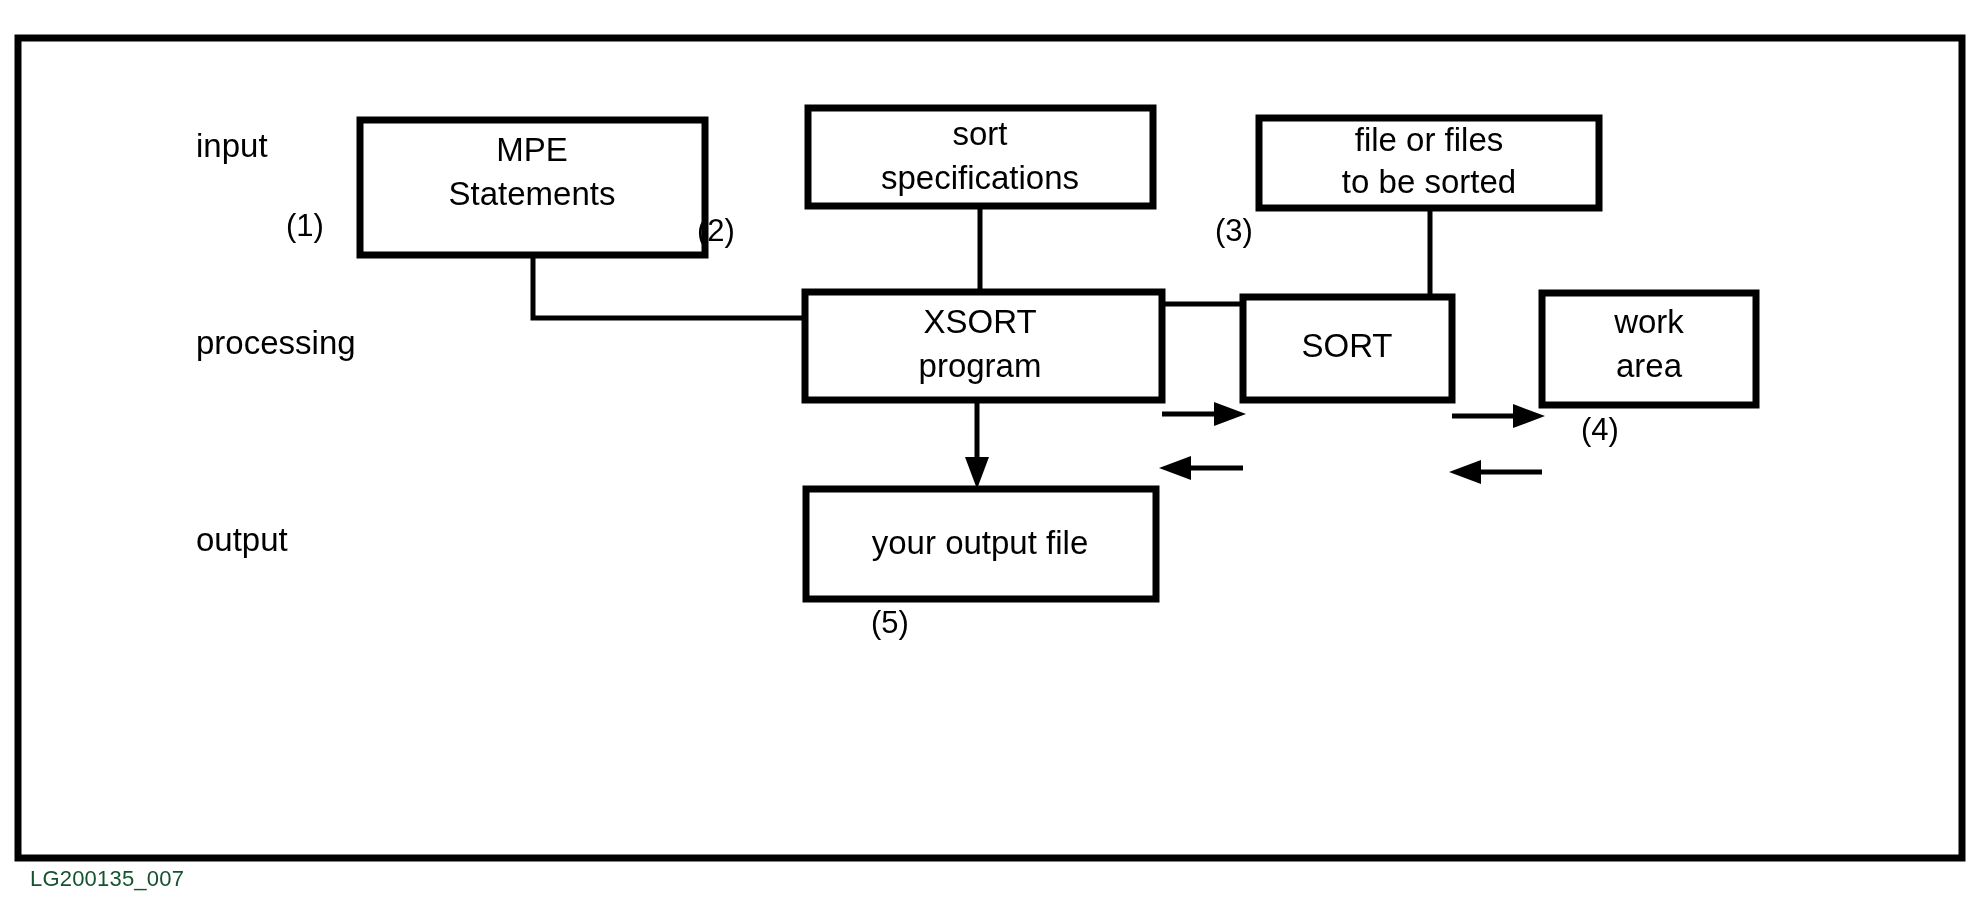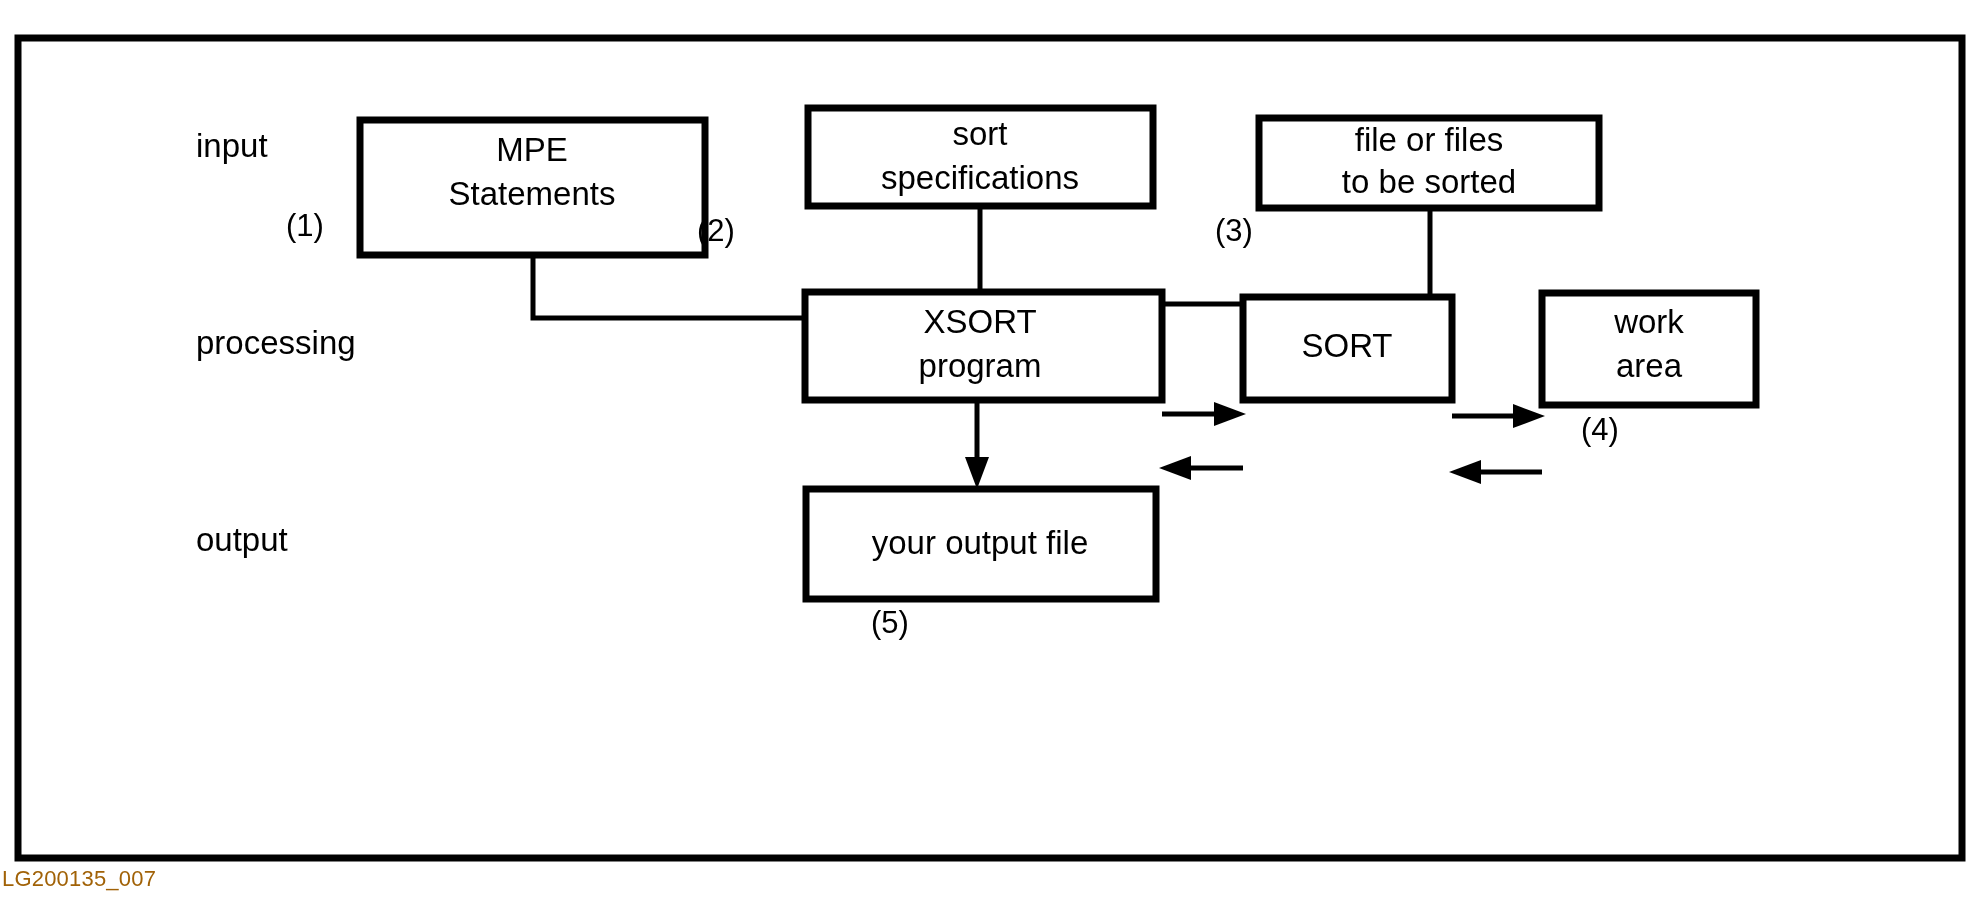--- a/index.html
+++ b/index.html
@@ -54,25 +54,25 @@
     fill: none;
   }
   .frame {
     fill: none;
     stroke: #000000;
     stroke-width: 7;
   }
   .arrowhead { fill: #000000; }
   .caption {
     position: absolute;
-    left: 2px;
+    left: 30px;
     top: 866px;
     font-family: "Liberation Sans", sans-serif;
     font-size: 22px;
-    color: #a16207;
+    color: #14532d;
     letter-spacing: 0.2px;
     white-space: nowrap;
     text-align: center;
   }
 </style>
 </head>
 <body>
 
 <div id="diagram-root">
   <svg width="1987" height="914" viewBox="0 0 1987 914" xmlns="http://www.w3.org/2000/svg">

